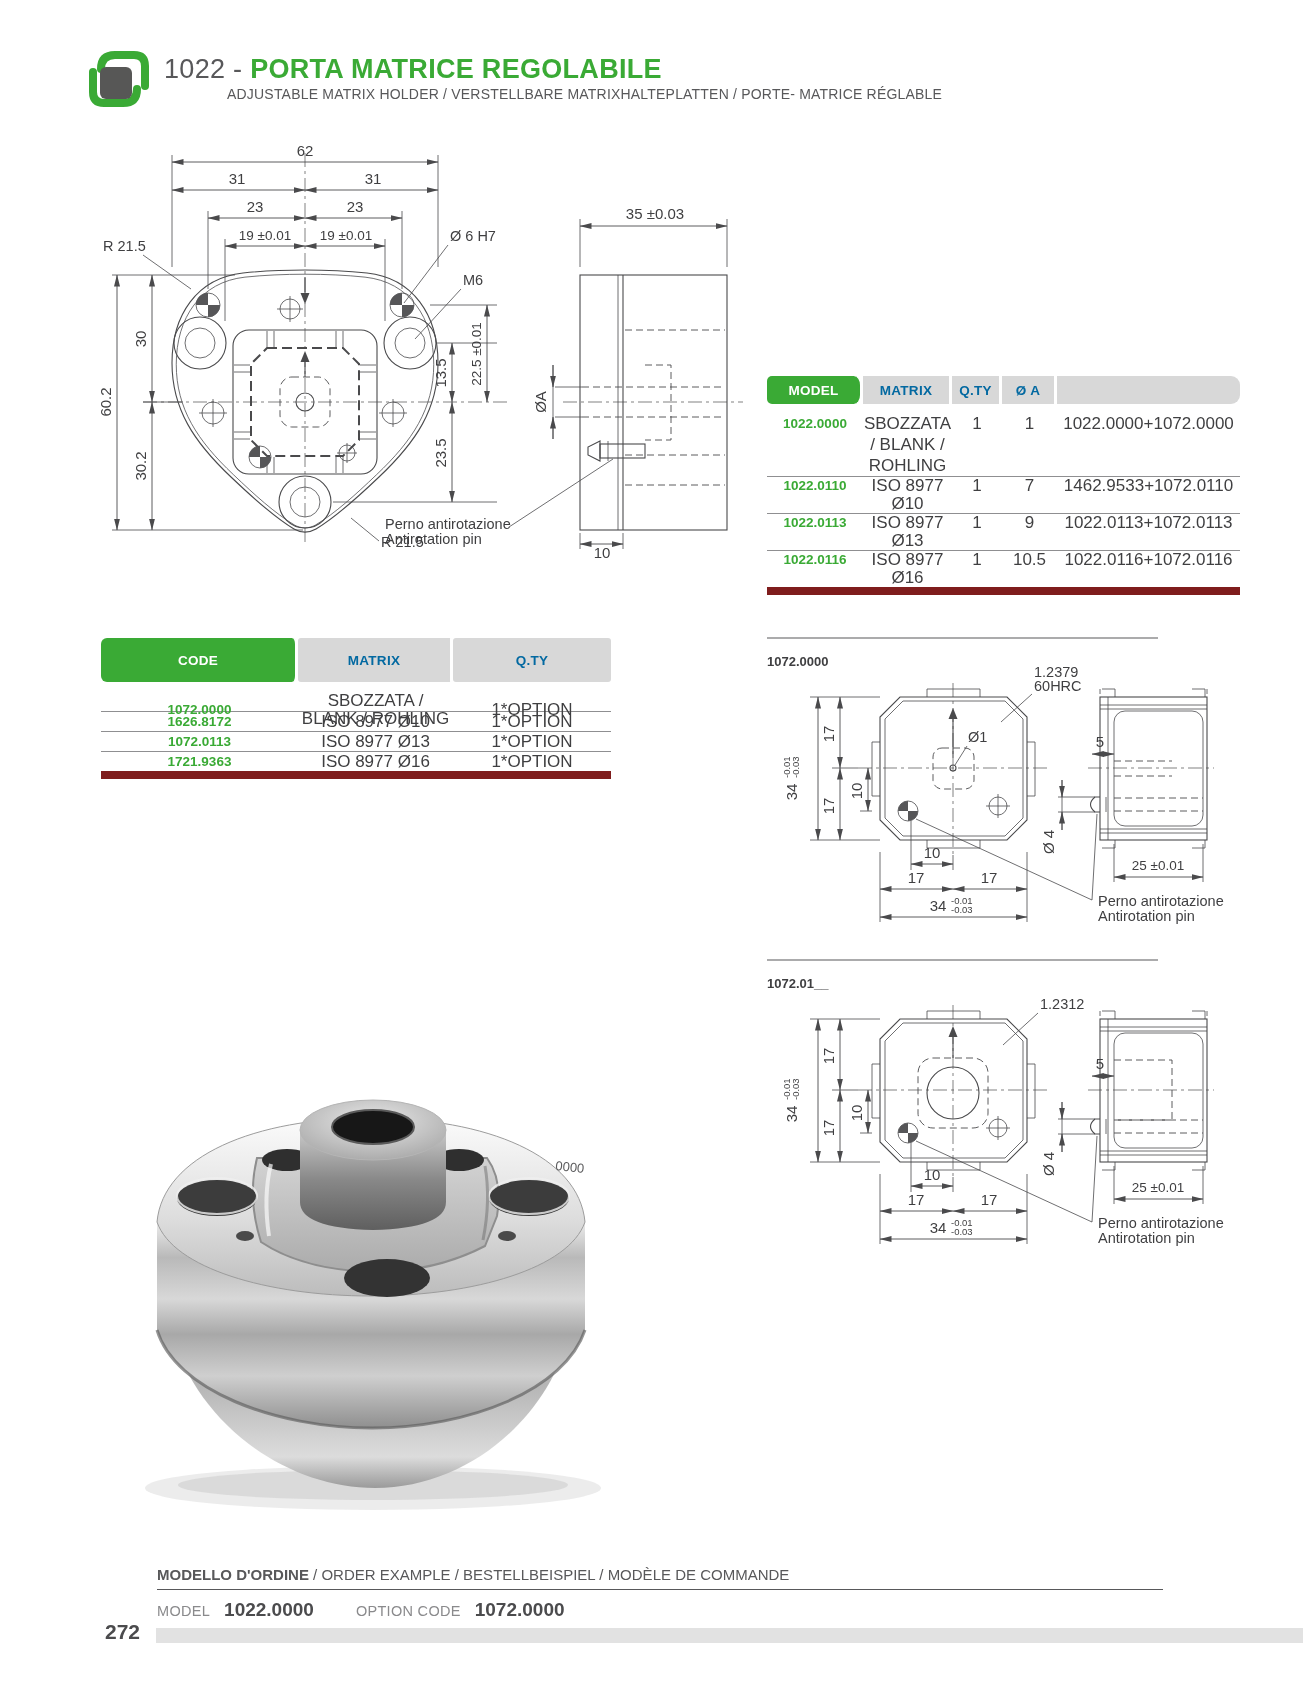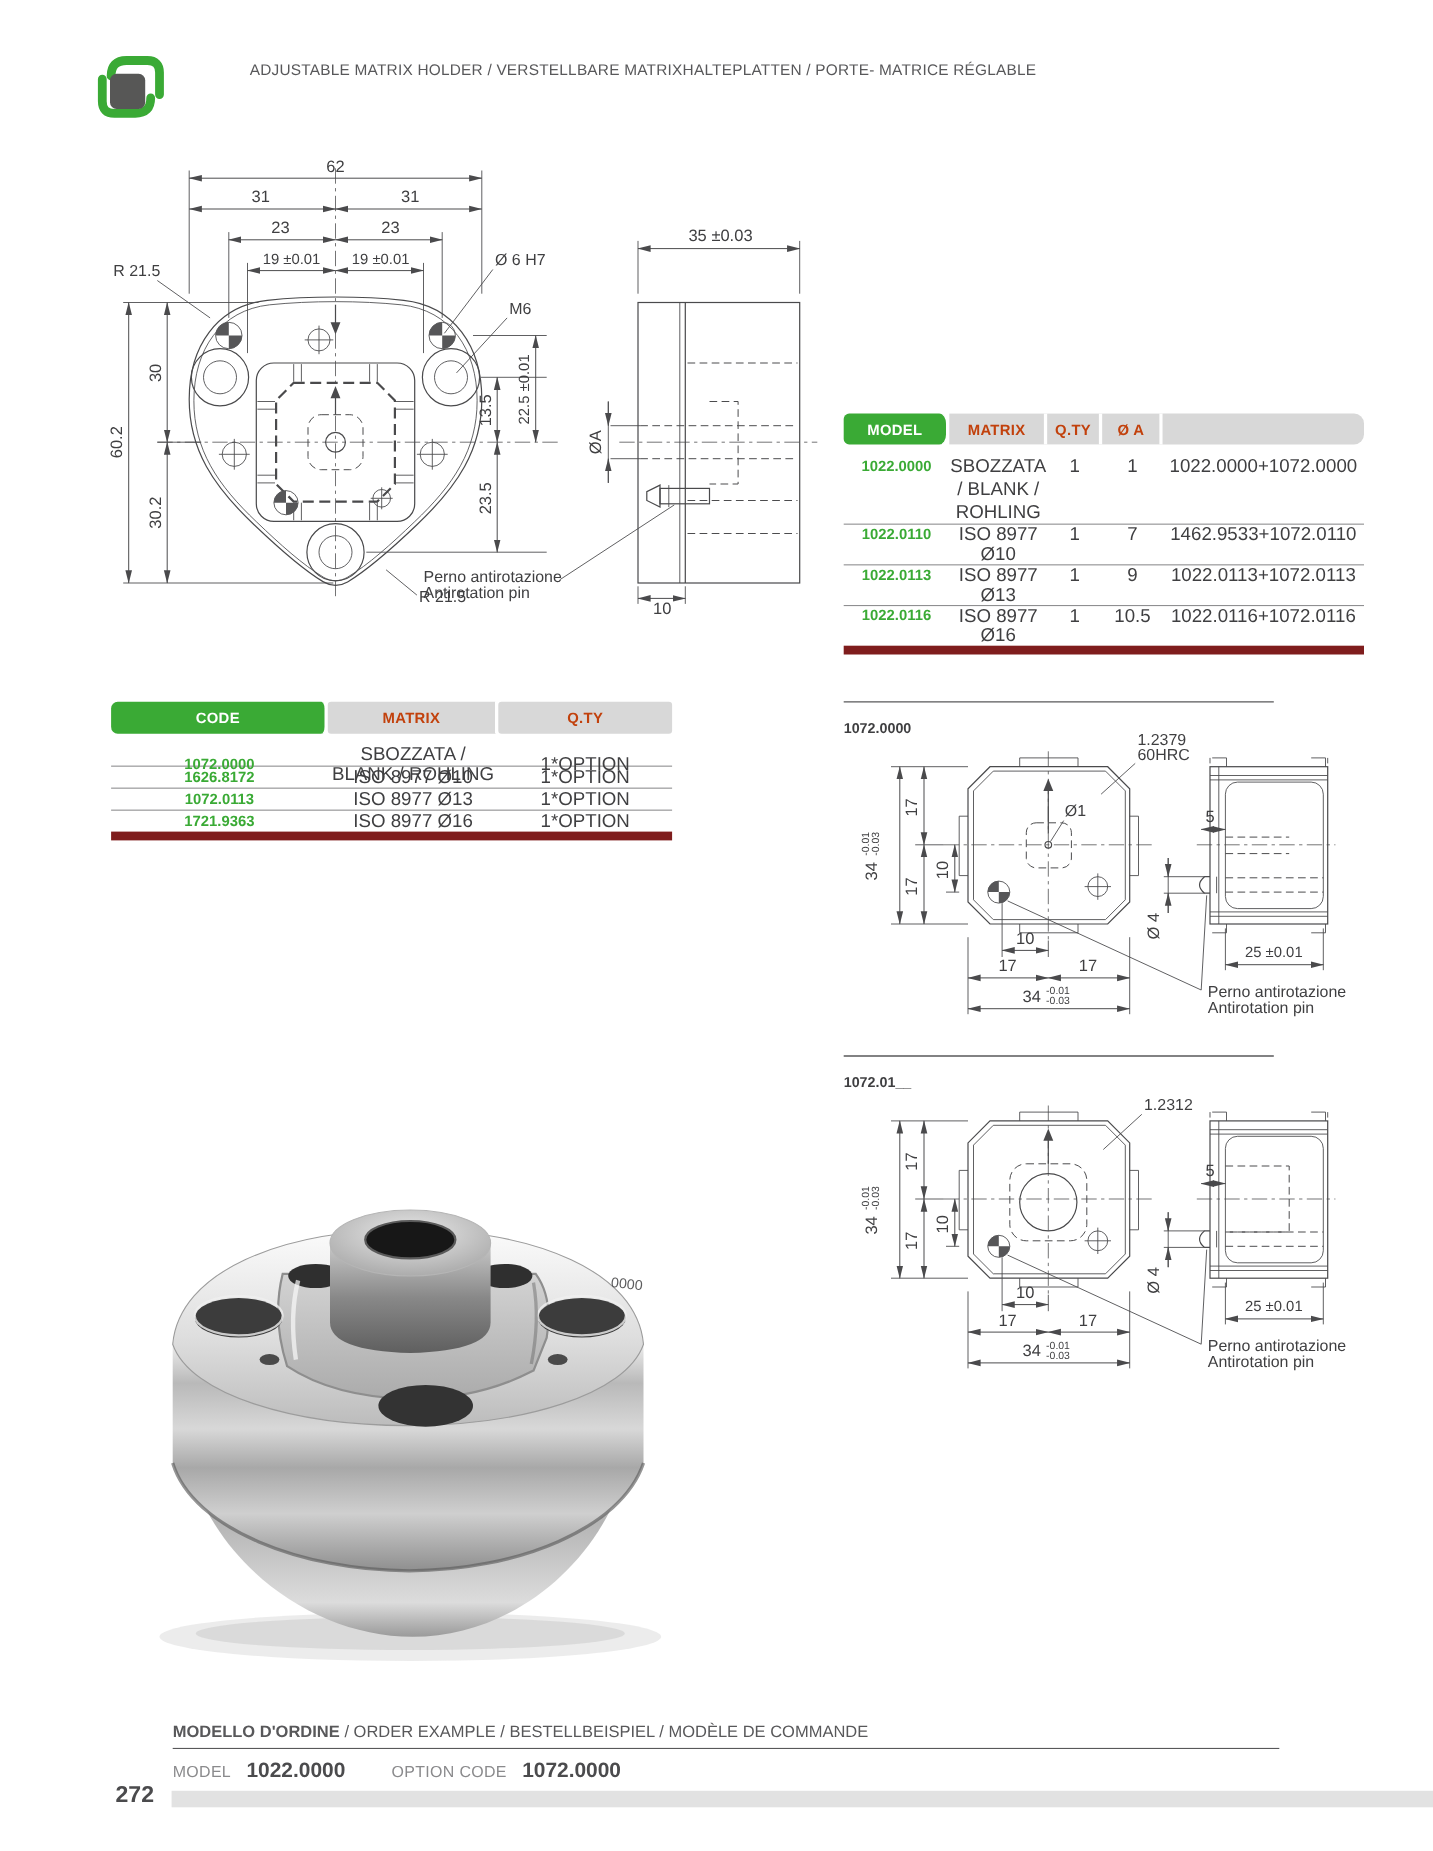--- a/index.html
+++ b/index.html
@@ -25,22 +25,22 @@
   .dim{stroke:#4a4a4c;stroke-width:.9;fill:none;}
   .cl{stroke:#4a4a4c;stroke-width:.7;fill:none;stroke-dasharray:14 4 3 4;}
   .dash{stroke:#4a4a4c;stroke-width:.9;fill:none;stroke-dasharray:7 4;}
   .dash2{stroke:#4a4a4c;stroke-width:2;fill:none;stroke-dasharray:10 5;}
   .hq{fill:#565658;stroke:none;}
   .arrfill{fill:#4a4a4c;stroke:none;}
   
   .mtab{position:absolute;left:767px;top:376px;width:473px;}
   .mtab-head{display:grid;grid-template-columns:96px 89px 50px 55px 183px;height:28px;}
   .ctab{position:absolute;left:101px;top:638px;width:510px;}
-  .ctab-head{display:grid;grid-template-columns:197px 155px 158px;height:29px;}
-  .th{background:#d8d8d8;color:#c2410c;font-weight:700;font-size:13.5px;display:flex;
+  .ctab-head{display:grid;grid-template-columns:197px 155px 158px;height:44px;}
+  .th{background:#d8d8d8;color:#0369a1;font-weight:700;font-size:13.5px;display:flex;
       align-items:center;justify-content:center;border-right:3px solid #fff;letter-spacing:.3px;}
   .th:last-child{border-right:none;border-radius:0 9px 9px 0;}
   .th-green{background:#3aaa35;color:#fff;border-radius:5px 9px 9px 5px;}
   .mtab-body{margin-top:9px;}
   .ctab-body{margin-top:10px;}
   .trow{display:grid;grid-template-columns:96px 89px 50px 55px 183px;
         border-bottom:1px solid #8f8f91;align-items:start;}
   .crow{display:grid;grid-template-columns:197px 155px 158px;height:19px;
         border-bottom:1px solid #8f8f91;align-items:center;}
   .trow:last-child,.crow:last-child{border-bottom:8px solid #7f1d1d;}
@@ -64,20 +64,21 @@
 
 <div class="page">
 
   <div class="hdr">
     <svg class="hdr-logo" viewBox="0 0 62 62">
       <path d="M13,21 Q13,7 27,7 L46,7 Q57,7 57,18 L57,38" fill="none" stroke="#3aaa35" stroke-width="8" stroke-linecap="round"></path>
       <path d="M49,41 Q49,55 35,55 L16,55 Q5,55 5,44 L5,24" fill="none" stroke="#3aaa35" stroke-width="8" stroke-linecap="round"></path>
       <rect x="12" y="19" width="32" height="32" rx="6" fill="#575756"></rect>
     </svg>
     <div class="hdr-text">
+      <div class="hdr-line1"><span class="hdr-code">1022 - </span><span class="hdr-title">PORTA MATRICE REGOLABILE</span></div>
       <div class="hdr-sub">ADJUSTABLE MATRIX HOLDER / VERSTELLBARE MATRIXHALTEPLATTEN / PORTE- MATRICE RÉGLABLE</div>
     </div>
   </div>
 
   <svg class="dw" style="left:85px;top:125px;" width="660" height="460" viewBox="0 0 660 460">
     <defs>
       <marker id="aM" viewBox="0 0 12 8" markerWidth="12" markerHeight="8" refX="11.5" refY="4" orient="auto-start-reverse" markerUnits="userSpaceOnUse">
         <path d="M12,4 0,1 0,7Z" fill="#4a4a4c"></path>
       </marker>
     </defs>

